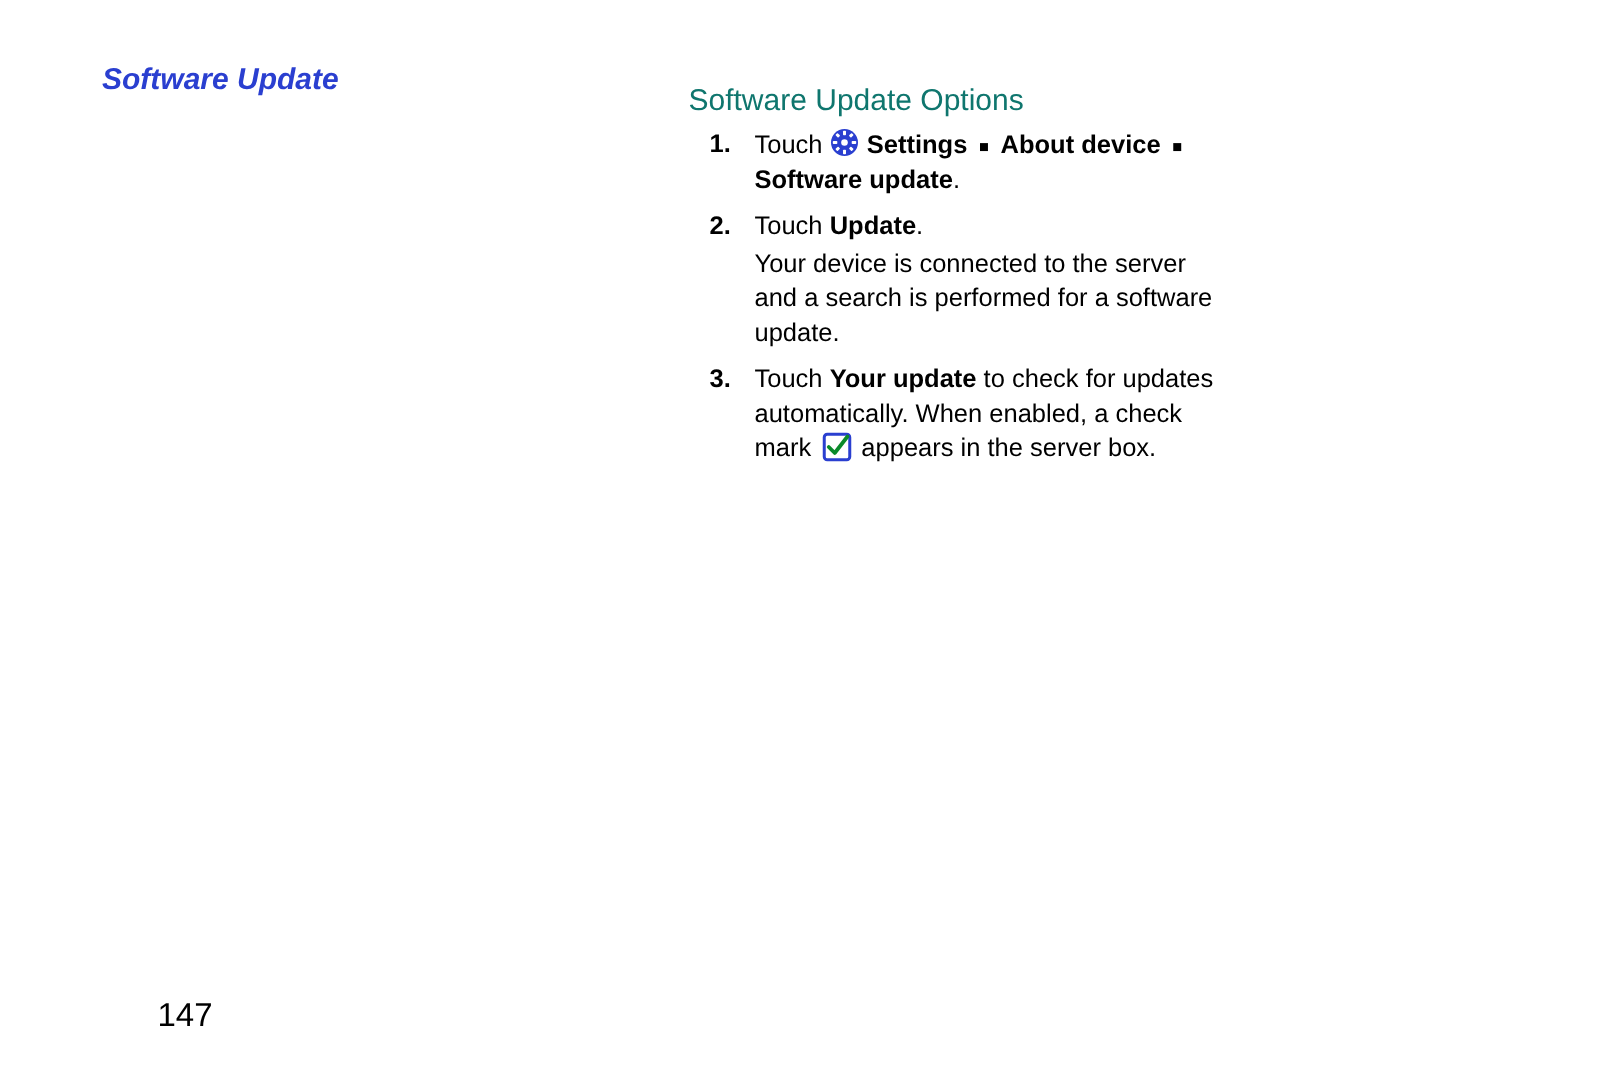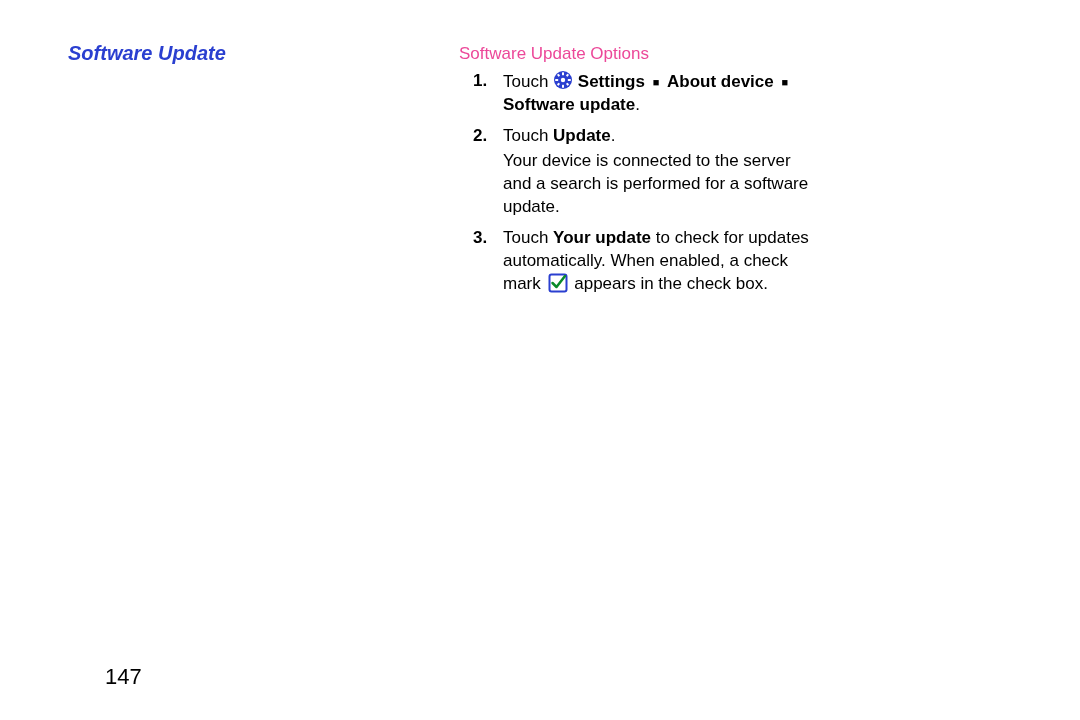--- a/index.html
+++ b/index.html
@@ -27,23 +27,23 @@
     min-width: 0;
   }
   .section-title {
     font-style: italic;
     font-weight: bold;
     color: #2a3fd0;
     font-size: 20px;
     margin: 0 0 6px 0;
   }
   .subheading {
-    color: #ec4899;
-    font-size: 17px;
-    margin: 2px 0 6px 0;
+    color: #0f766e;
+    font-size: 20px;
+    margin: 14px 0 6px 0;
     font-weight: normal;
   }
   p, li {
     font-size: 17px;
     line-height: 1.35;
   }
   .intro {
     margin: 0;
   }
   .lead {
@@ -146,21 +146,21 @@
 
         <li>
           <span>
             <span>Touch </span><span class="bold">Your update</span><span> to check for updates automatically. When enabled, a check mark </span>
             <span class="checkbox-icon">
               <svg width="20" height="20" viewBox="0 0 20 20">
                 <rect x="1.5" y="1.5" width="17" height="17" rx="2" fill="none" stroke="#2a3fd0" stroke-width="2"></rect>
                 <path d="M4.5 10 L8.5 14 L17 3" fill="none" stroke="#0a8a2a" stroke-width="2.5" stroke-linecap="round" stroke-linejoin="round"></path>
               </svg>
             </span>
-            <span> appears in the check box.</span>
+            <span> appears in the server box.</span>
           </span>
         </li>
 
       </ol>
     </div>
   </div>
 
   <div class="page-number">147</div>
 </div>
 

